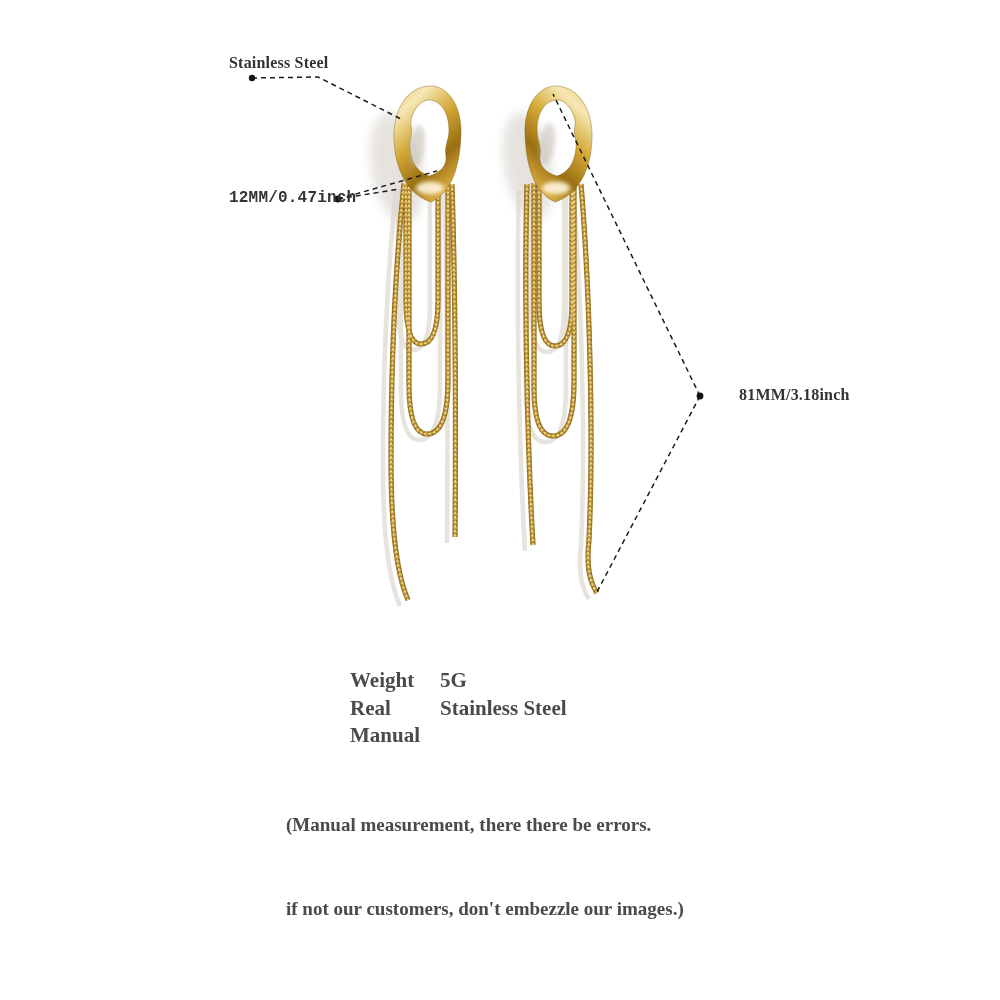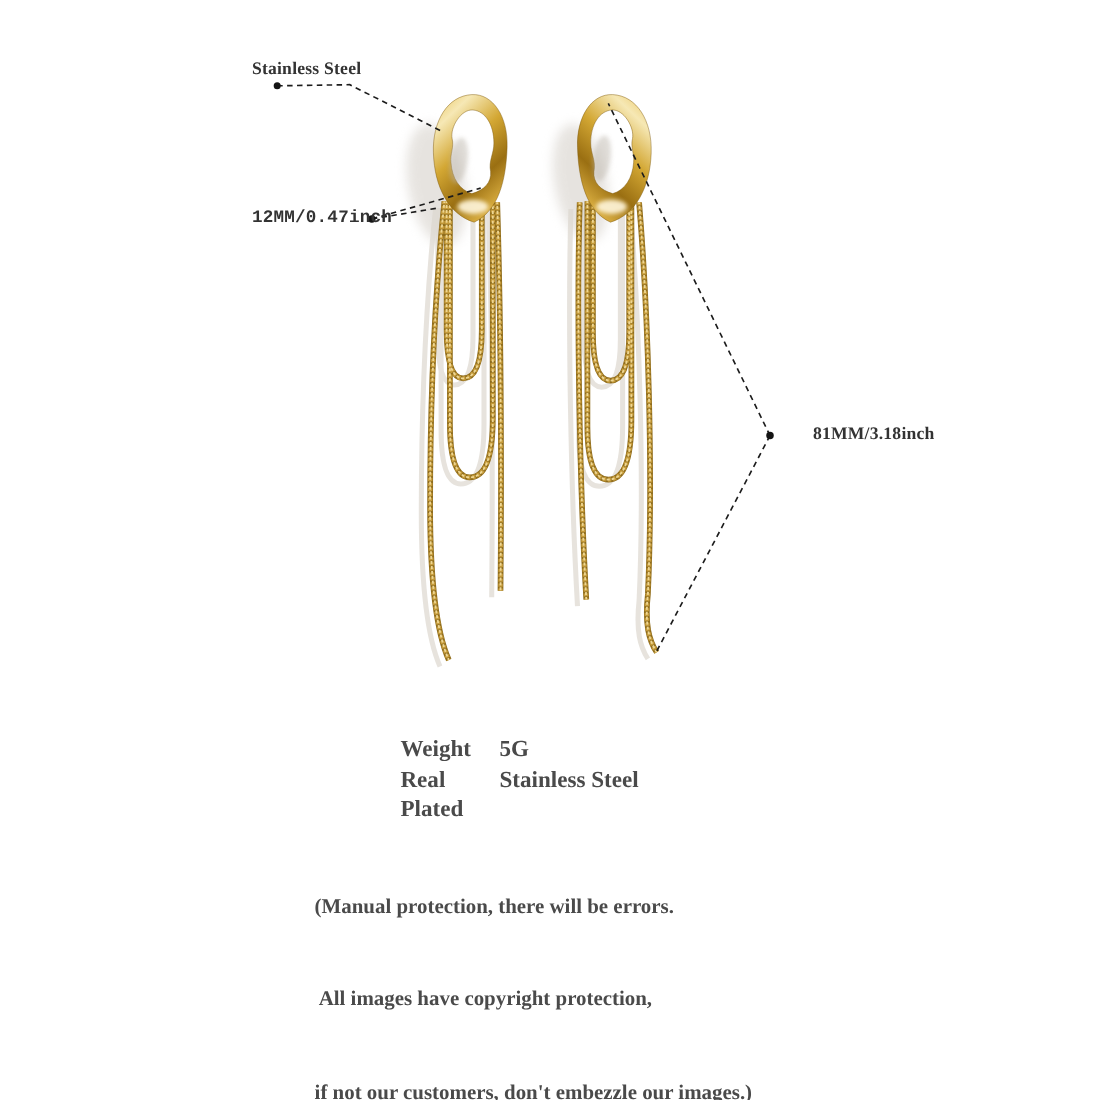--- a/index.html
+++ b/index.html
@@ -22,21 +22,21 @@
     letter-spacing:.2px;white-space:nowrap;
   }
   #callout-material{left:229px;top:54px;}
   #callout-stud{left:229px;top:189px;font-family:Liberation Mono, monospace;}
   #callout-length{left:711px;top:386px;margin-left:28px;}
   
   .specs{
     position:absolute;left:350px;top:667px;
     font-weight:bold;font-size:21px;color:#4a4a4a;
   }
-  .spec-row{display:flex;line-height:27.5px;margin-left:14px;}
+  .spec-row{display:flex;line-height:27.5px;}
   .spec-label{width:90px;}
   
   .disclaimer{
     position:absolute;left:286px;top:754px;
     font-weight:bold;font-size:19px;color:#4a4a4a;line-height:28.3px;
     white-space:pre;
   }
 </style>
 </head>
 <body>
@@ -132,23 +132,22 @@
   <div class="specs">
     <div class="spec-row">
       <span class="spec-label">Weight</span>
       <span class="spec-value">5G</span>
     </div>
     <div class="spec-row">
       <span class="spec-label">Real</span>
       <span class="spec-value">Stainless Steel</span>
     </div>
     <div class="spec-row">
-      <span class="spec-label">Plated</span>
+      <span class="spec-label">Manual</span>
     </div>
   </div>
 
   <div class="disclaimer">
-    <div>(Manual protection, there will be errors.</div>
-    <div> All images have copyright protection,</div>
+    <div>(Manual measurement, there there be errors.</div>
     <div>if not our customers, don't embezzle our images.)</div>
   </div>
 
 </div>
 
 </body></html>

